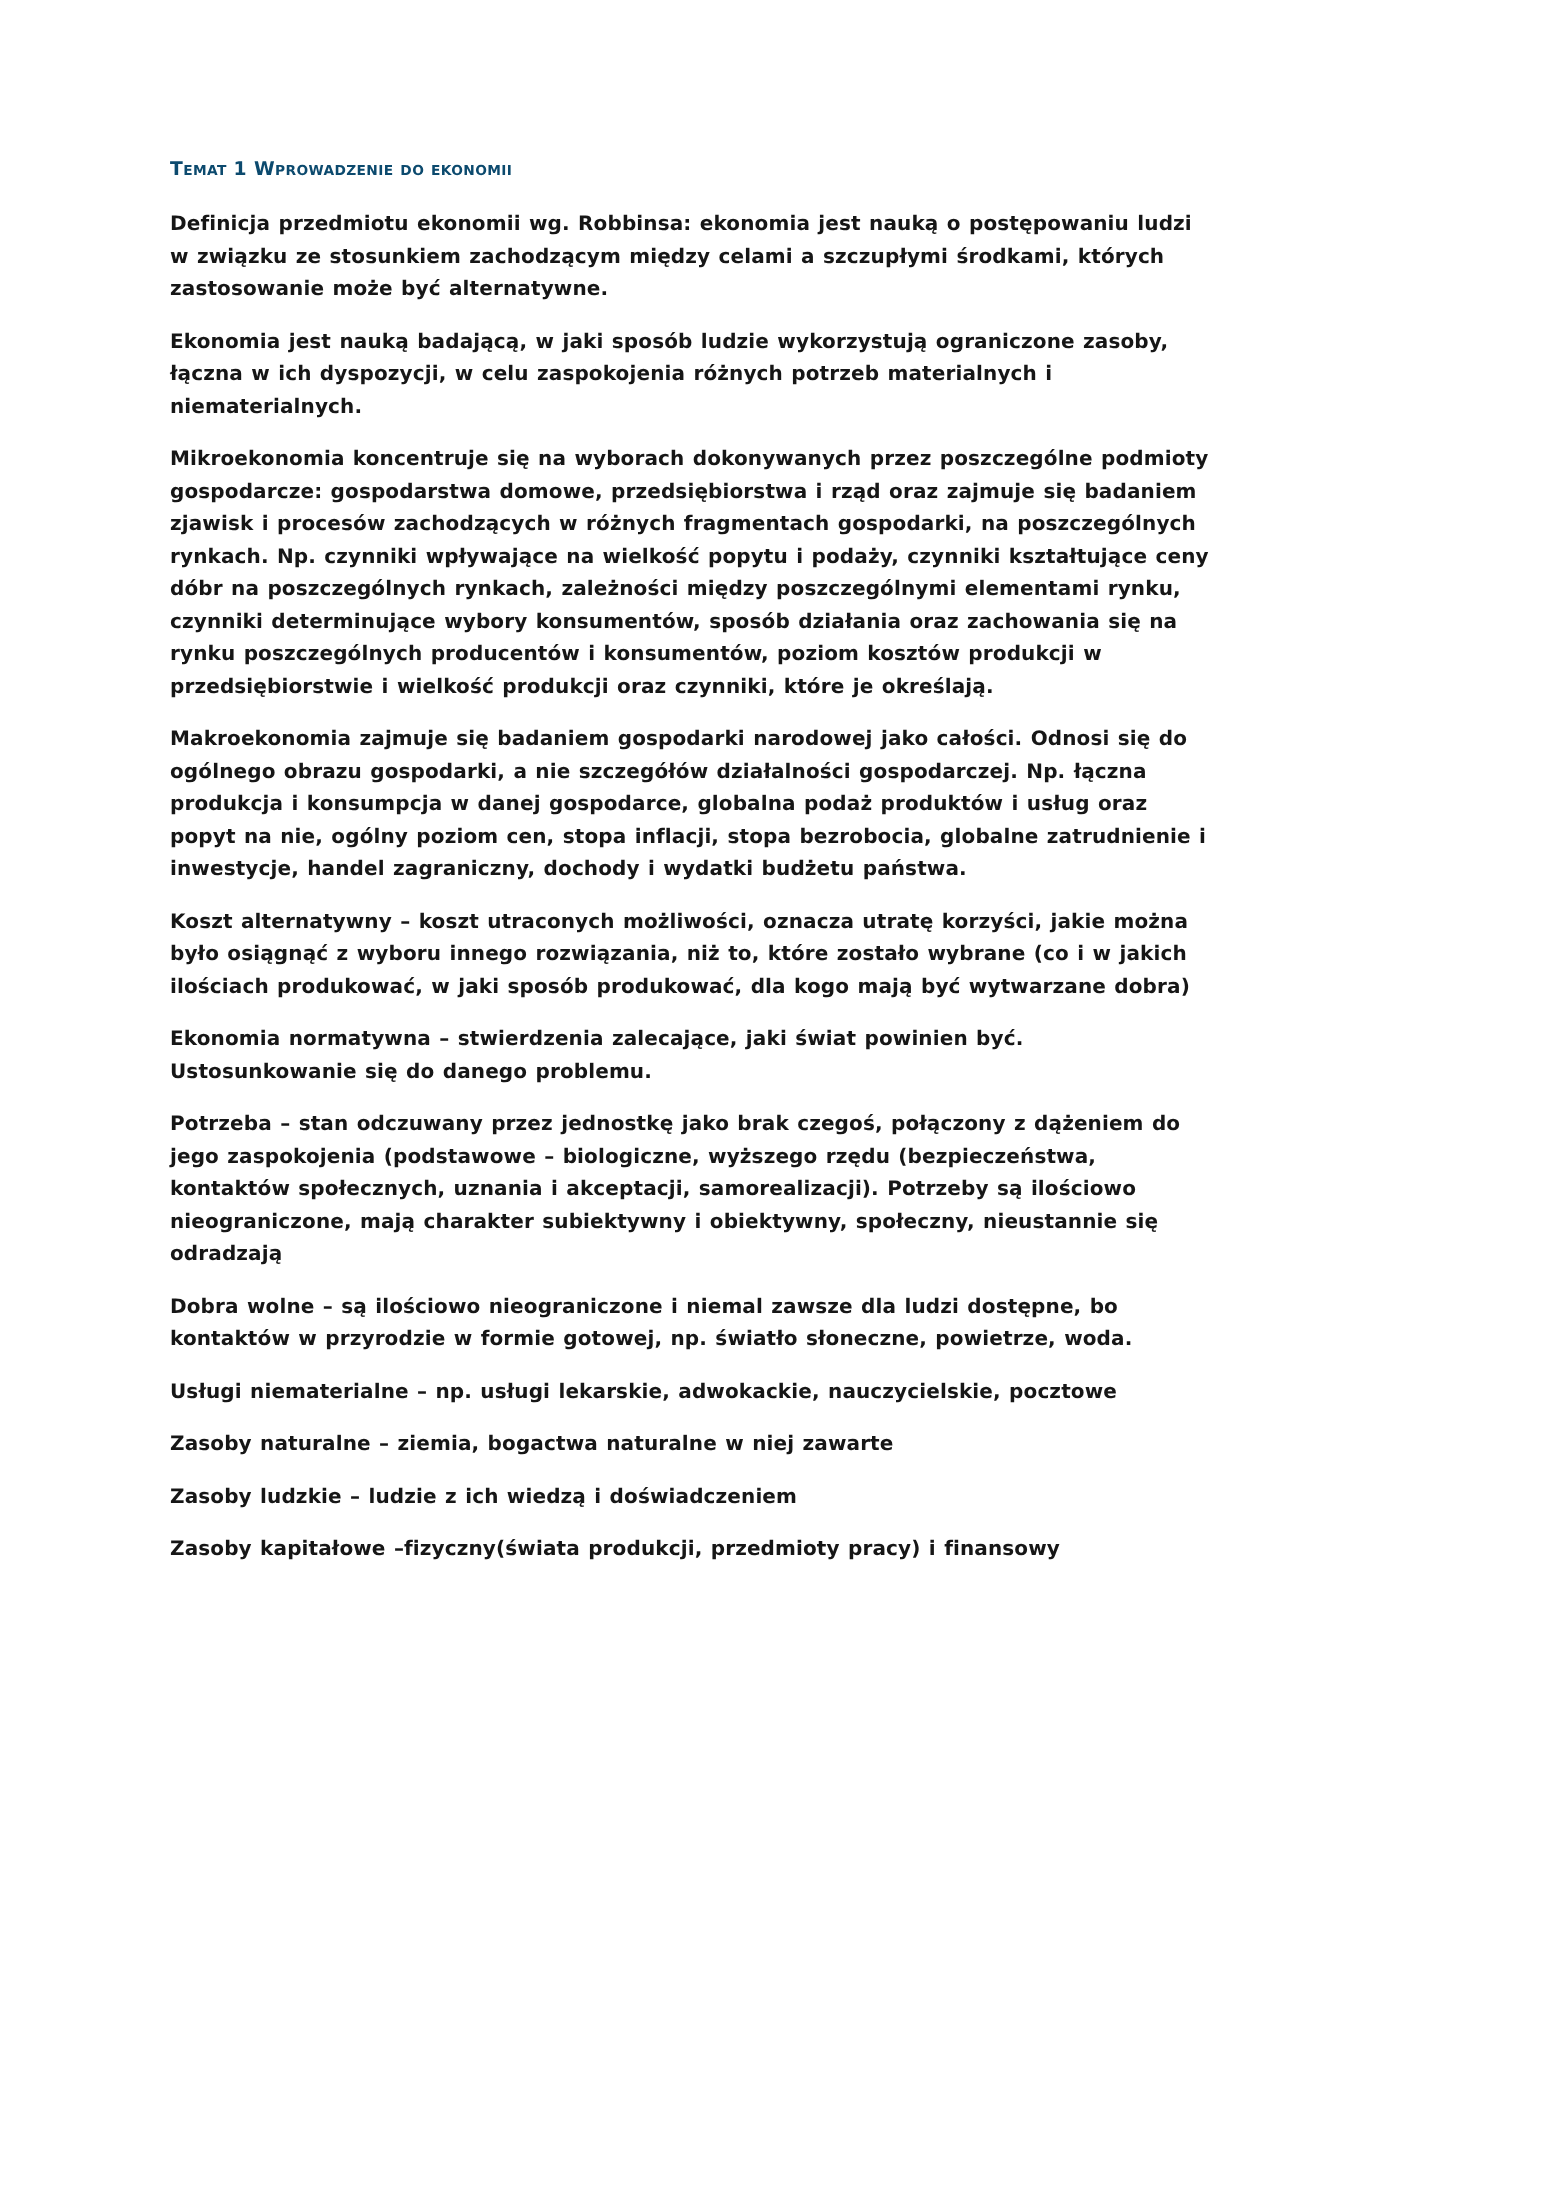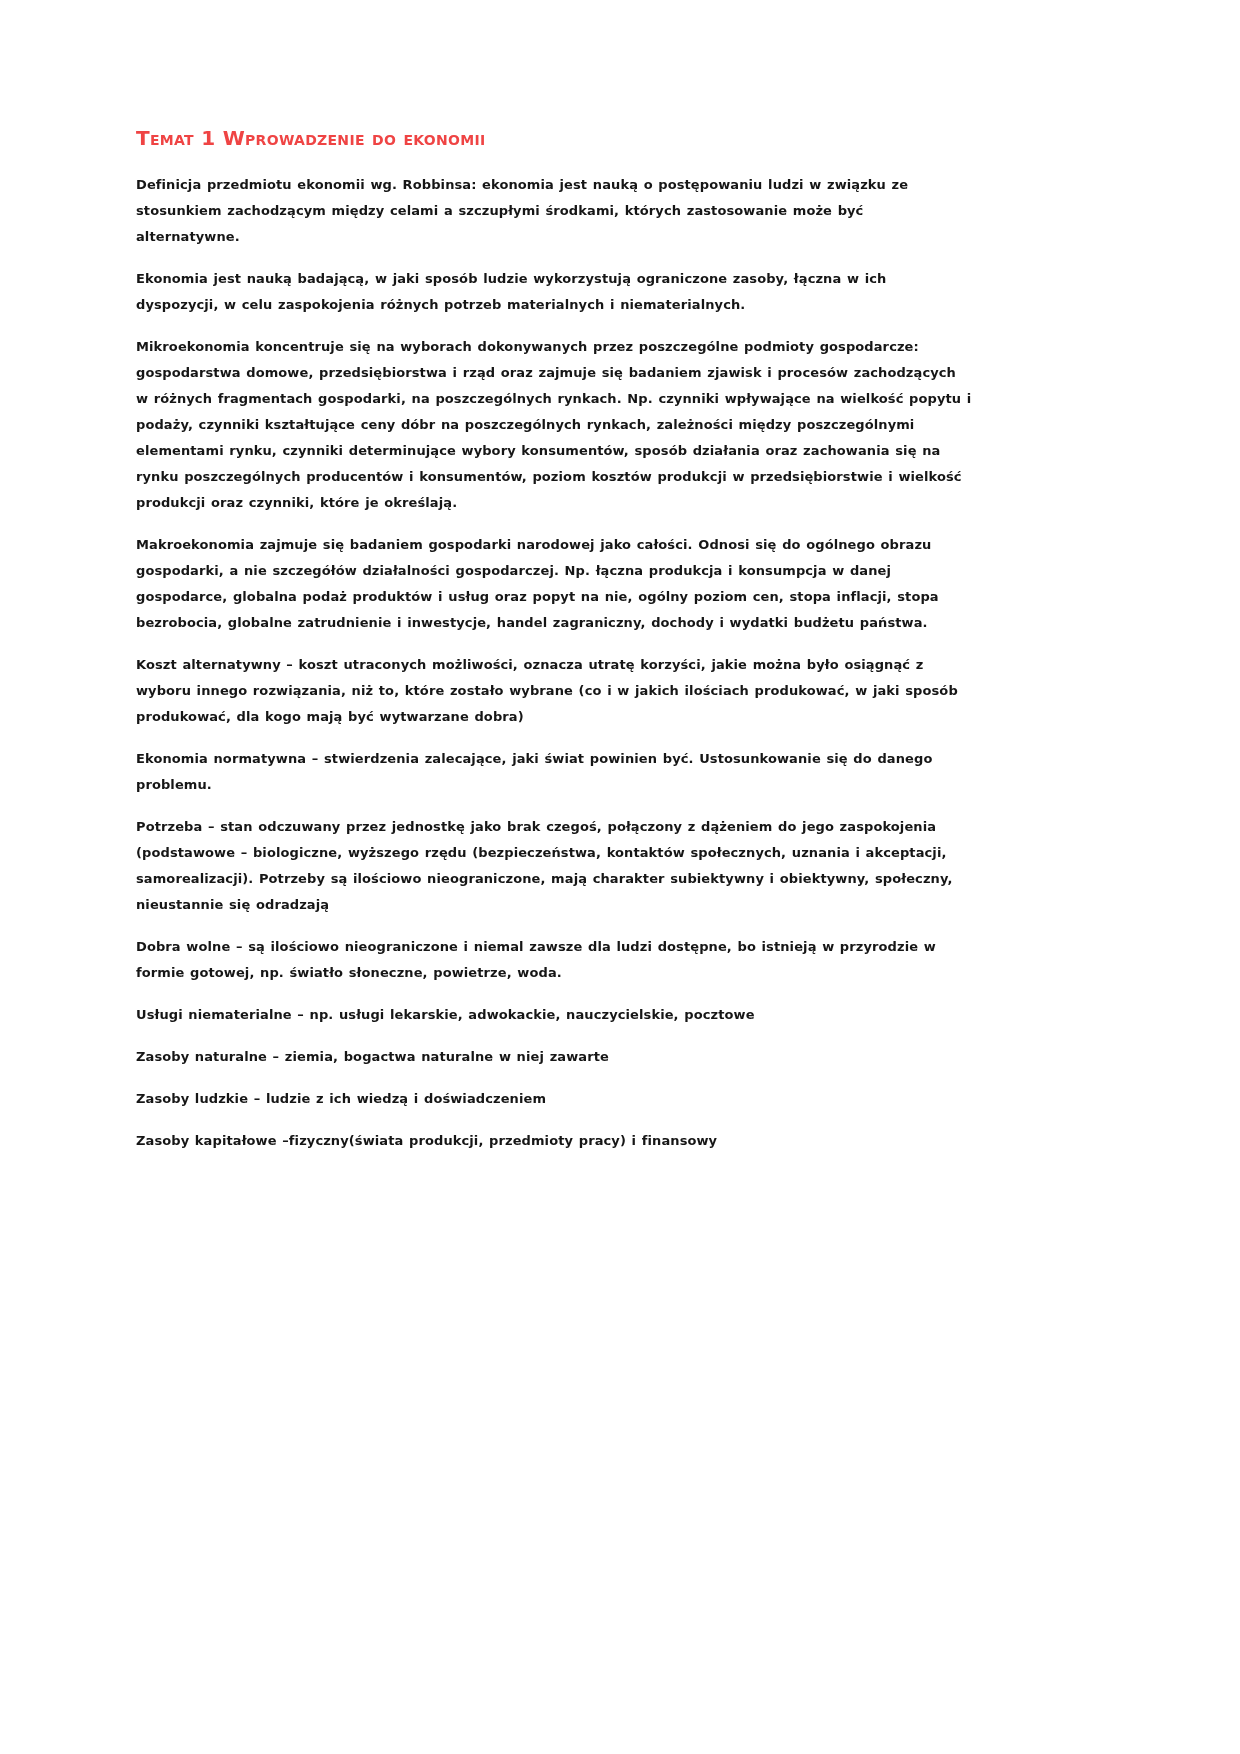--- a/index.html
+++ b/index.html
@@ -14,29 +14,29 @@
     height: 1754px;
     margin: 0 auto;
     background: #ffffff;
     box-sizing: border-box;
     padding: 126px 268px 60px 136px;
     font-family: "DejaVu Sans", "Liberation Sans", sans-serif;
     color: #161616;
     overflow: hidden;
   }
   .doc-title {
-    font-size: 20px;
+    font-size: 15px;
     font-weight: bold;
     font-variant: small-caps;
     letter-spacing: 0.3px;
     margin: 0 0 22px 0;
-    color: #ef4444;
+    color: #0c4a6e;
   }
   .para {
-    font-size: 13px;
+    font-size: 16px;
     font-weight: bold;
     line-height: 26px;
     margin: 0 0 16px 0;
     letter-spacing: 0.1px;
     word-spacing: 1px;
     color: #161616;
   }
 </style>
 </head>
 <body>
@@ -44,18 +44,18 @@
 <div class="page">
   <h1 class="doc-title">Temat 1 Wprowadzenie do ekonomii</h1>
 
   <p class="para">Definicja przedmiotu ekonomii wg. Robbinsa: ekonomia jest nauką o postępowaniu ludzi w związku ze stosunkiem zachodzącym między celami a szczupłymi środkami, których zastosowanie może być alternatywne.</p>
   <p class="para">Ekonomia jest nauką badającą, w jaki sposób ludzie wykorzystują ograniczone zasoby, łączna w ich dyspozycji, w celu zaspokojenia różnych potrzeb materialnych i niematerialnych.</p>
   <p class="para">Mikroekonomia koncentruje się na wyborach dokonywanych przez poszczególne podmioty gospodarcze: gospodarstwa domowe, przedsiębiorstwa i rząd oraz zajmuje się badaniem zjawisk i procesów zachodzących w różnych fragmentach gospodarki, na poszczególnych rynkach. Np. czynniki wpływające na wielkość popytu i podaży, czynniki kształtujące ceny dóbr na poszczególnych rynkach, zależności między poszczególnymi elementami rynku, czynniki determinujące wybory konsumentów, sposób działania oraz zachowania się na rynku poszczególnych producentów i konsumentów, poziom kosztów produkcji w przedsiębiorstwie i wielkość produkcji oraz czynniki, które je określają.</p>
   <p class="para">Makroekonomia zajmuje się badaniem gospodarki narodowej jako całości. Odnosi się do ogólnego obrazu gospodarki, a nie szczegółów działalności gospodarczej. Np. łączna produkcja i konsumpcja w danej gospodarce, globalna podaż produktów i usług oraz popyt na nie, ogólny poziom cen, stopa inflacji, stopa bezrobocia, globalne zatrudnienie i inwestycje, handel zagraniczny, dochody i wydatki budżetu państwa.</p>
   <p class="para">Koszt alternatywny – koszt utraconych możliwości, oznacza utratę korzyści, jakie można było osiągnąć z wyboru innego rozwiązania, niż to, które zostało wybrane (co i w jakich ilościach produkować, w jaki sposób produkować, dla kogo mają być wytwarzane dobra)</p>
   <p class="para">Ekonomia normatywna – stwierdzenia zalecające, jaki świat powinien być. Ustosunkowanie się do danego problemu.</p>
   <p class="para">Potrzeba – stan odczuwany przez jednostkę jako brak czegoś, połączony z dążeniem do jego zaspokojenia (podstawowe – biologiczne, wyższego rzędu (bezpieczeństwa, kontaktów społecznych, uznania i akceptacji, samorealizacji). Potrzeby są ilościowo nieograniczone, mają charakter subiektywny i obiektywny, społeczny, nieustannie się odradzają</p>
-  <p class="para">Dobra wolne – są ilościowo nieograniczone i niemal zawsze dla ludzi dostępne, bo istnieją w przyrodzie w formie gotowej, np. światło słoneczne, powietrze, woda.</p>
+  <p class="para">Dobra wolne – są ilościowo nieograniczone i niemal zawsze dla ludzi dostępne, bo kontaktów w przyrodzie w formie gotowej, np. światło słoneczne, powietrze, woda.</p>
   <p class="para">Usługi niematerialne – np. usługi lekarskie, adwokackie, nauczycielskie, pocztowe</p>
   <p class="para">Zasoby naturalne – ziemia, bogactwa naturalne w niej zawarte</p>
   <p class="para">Zasoby ludzkie – ludzie z ich wiedzą i doświadczeniem</p>
   <p class="para">Zasoby kapitałowe –fizyczny(świata produkcji, przedmioty pracy) i finansowy</p>
 </div>
 
 </body></html>

